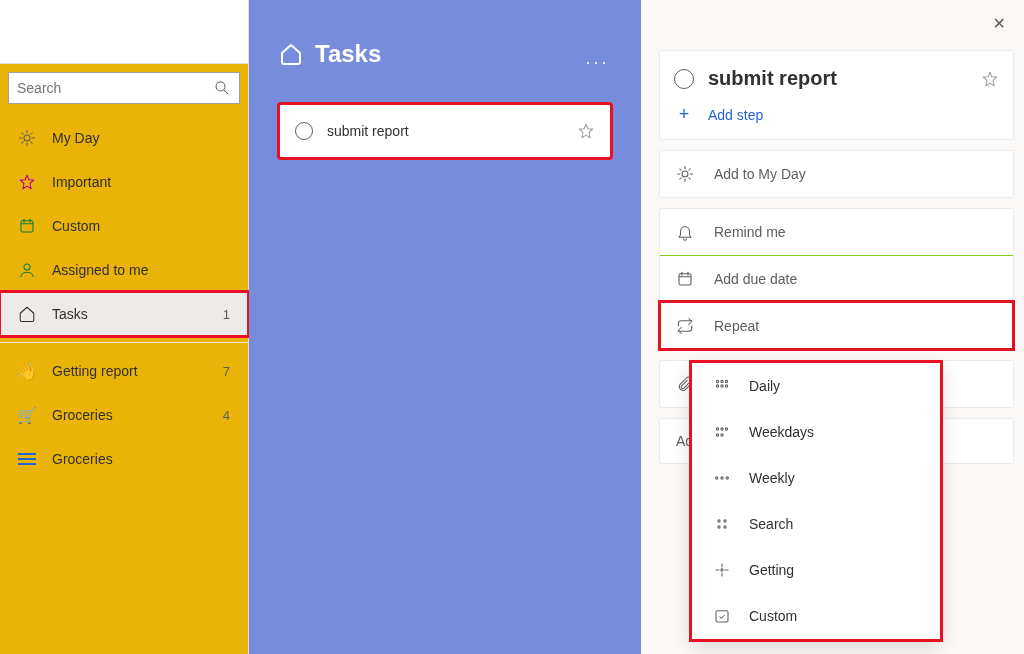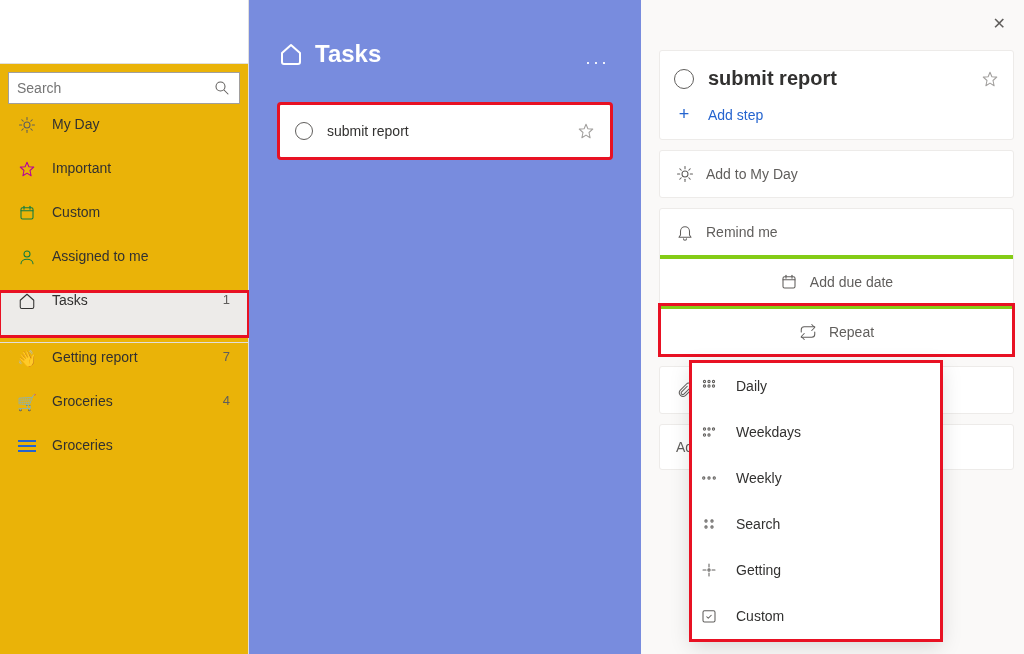--- a/index.html
+++ b/index.html
@@ -35,20 +35,21 @@
     flex: 1;
     border: none;
     outline: none;
     font-size: 14px;
     color: #605e5c;
     background: transparent;
   }
   .nav { padding-top: 4px; }
   .nav-item {
     display: flex;
+    align-items: center;
     height: 44px;
     padding: 0 18px;
     gap: 16px;
     cursor: pointer;
     color: #323130;
   }
   .nav-item.active { background: #edebe9; }
   .nav-item .count {
     margin-left: auto;
     color: #605e5c;
@@ -125,41 +126,41 @@
   }
   .title-row .ttl { font-size:20px; font-weight:600; flex:1; }
   .title-row .star-outline { color:#a19f9d; }
   .addstep {
     display:flex; align-items:center; gap:14px; padding:6px 14px 14px 14px;
     color:#2564cf; cursor:pointer;
   }
   .addstep .plus { font-size:18px; font-weight:400; width:20px; text-align:center; }
 
   .flat-row {
-    display:flex; align-items:center; gap:12px; color:#605e5c;
+    display:flex; align-items:center; gap:20px; color:#605e5c;
     padding:14px 16px 14px 16px;
   }
-  .flat-row + .flat-row { border-top:4px solid #84cc16;justify-content:center; }
+  .flat-row + .flat-row { border-top:1px solid #84cc16; }
   .flat-row.single { }
   .note-row { color:#605e5c; padding:14px 16px; }
 
   
   .popover {
     position:absolute;
     top:362px;
     left:50px;
     width:250px;
     background:#fff;
     border:1px solid #e1dfdd;
     box-shadow:0 6px 20px rgba(0,0,0,.15);
     z-index:5;
   }
   .popover-item {
     display:flex; align-items:center; gap:18px;
-    padding:14px 8px;
+    padding:14px 21px;
     color:#323130;
     cursor:pointer;
   }
   .popover-item .ic { color:#605e5c; }
   .hamburger-lines { display:flex; flex-direction:column; gap:3px; }
   .hamburger-lines span { display:block; width:18px; height:2px; background:#2564cf; }
 </style>
 </head>
 <body>
 

